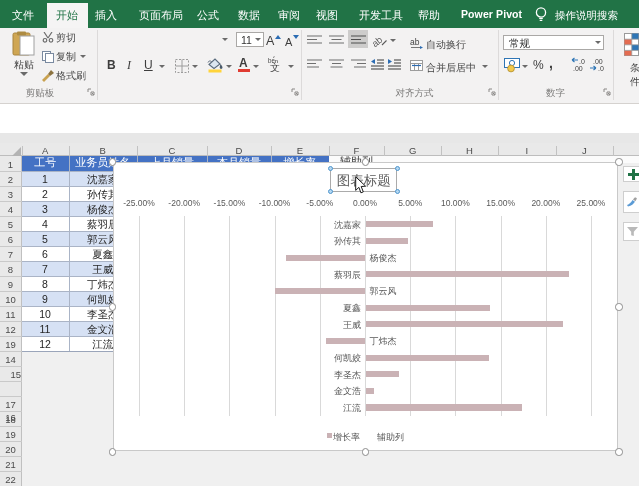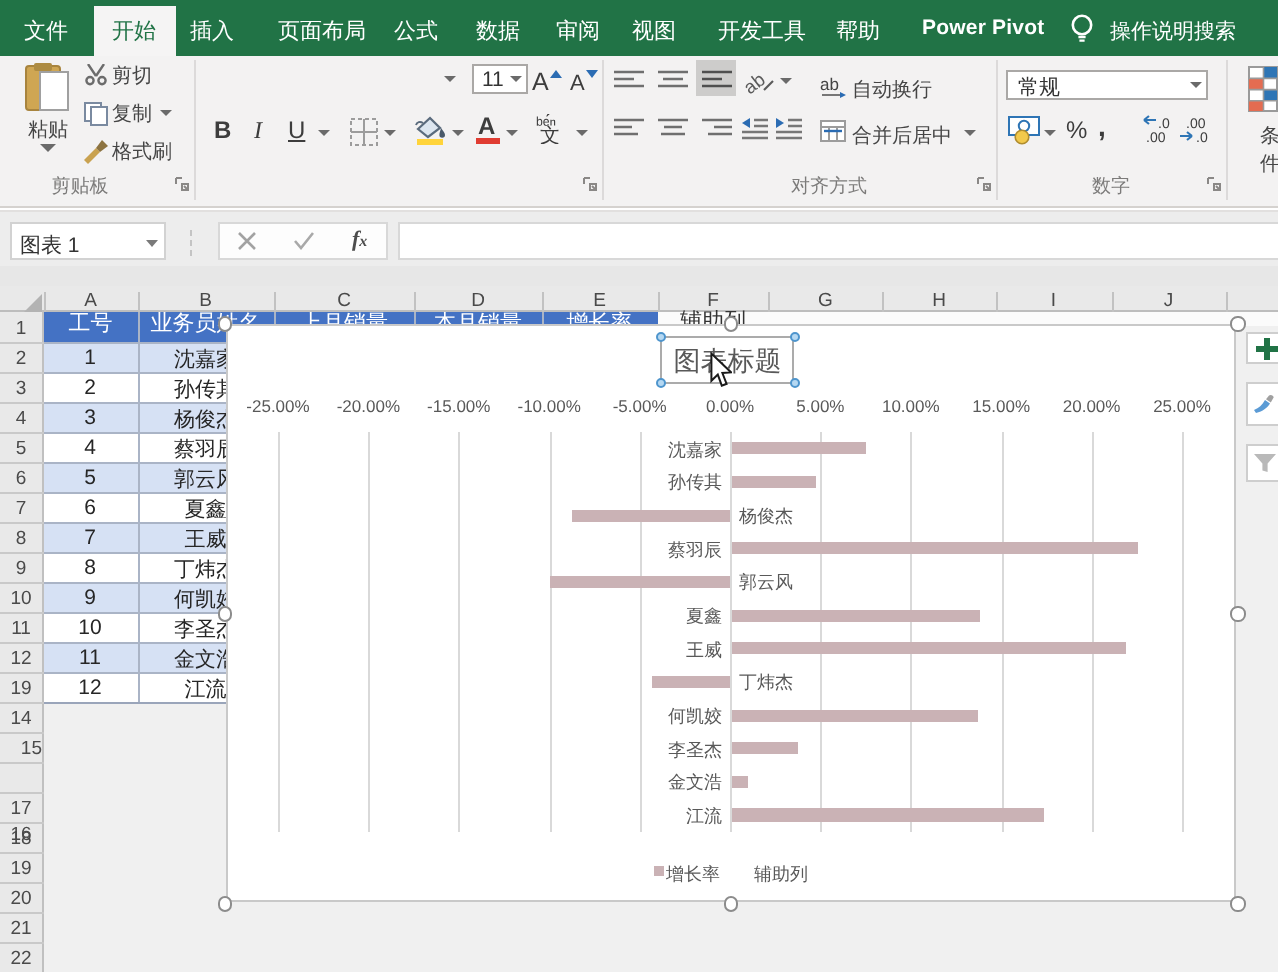--- a/index.html
+++ b/index.html
@@ -215,39 +215,20 @@
       <rect x="0.5" y="0.5" width="14" height="22" fill="#fff" stroke="#9a9a9a"></rect>
       <rect x="7.75" y="0.5" width="6.75" height="5.7" fill="#2e75b5"></rect>
       <rect x="0.5" y="6.2" width="7.25" height="5.6" fill="#e46c51"></rect>
       <rect x="7.75" y="11.8" width="6.75" height="5.6" fill="#2e75b5"></rect>
       <rect x="0.5" y="17.4" width="7.25" height="5.1" fill="#e46c51"></rect>
       <path d="M0.5 6.2h14M0.5 11.8h14M0.5 17.4h14M7.75 0.5v22" stroke="#9a9a9a" stroke-width="0.8"></path>
     </svg>
     <span class="abs" style="left:630px;top:33px;font-size:10px;color:#454545;">条件</span>
   </div>
 
-  <div class="abs" id="fbar" style="left:0;top:105px;width:639px;height:28px;background:#ededed;border-top:1px solid #e2e0df;">
-    <div class="abs" style="left:4.7px;top:5px;width:78.6px;height:19px;background:#fff;border:1px solid #d2d2d2;"></div>
-    <span class="abs" style="left:10px;top:9.5px;font-size:10.5px;color:#333;">图表 1</span>
-    <svg class="abs" style="left:72.5px;top:13.5px;" width="6" height="4">
-        <path d="M0 0l3 3.5L6 0z" fill="#7a7a7a"></path>
-      </svg>
-    <div class="abs" style="left:94.5px;top:9px;width:1.5px;height:3px;background:#c4c4c4;"></div>
-    <div class="abs" style="left:94.5px;top:14px;width:1.5px;height:3px;background:#c4c4c4;"></div>
-    <div class="abs" style="left:94.5px;top:19px;width:1.5px;height:3px;background:#c4c4c4;"></div>
-    <div class="abs" style="left:109.4px;top:5px;width:84.5px;height:19px;background:#fdfdfd;border:1px solid #d8d8d8;"></div>
-    <svg class="abs" style="left:119px;top:10px;" width="9" height="9">
-        <path d="M0.5 0.5l8 8M8.5 0.5l-8 8" stroke="#a2a2a2" stroke-width="1.3"></path>
-      </svg>
-    <svg class="abs" style="left:147px;top:10px;" width="10" height="9">
-        <path d="M0.5 4.5L3.5 8 9.5 0.5" stroke="#a9a9a9" stroke-width="1.3" fill="none"></path>
-      </svg>
-    <span class="abs" style="left:176px;top:8px;font-size:11px;font-style:italic;font-family:'Liberation Serif',serif;color:#4d4d4d;font-weight:bold;">f<span style="font-size:8px;">x</span></span>
-    <div class="abs" style="left:198.6px;top:5px;width:441px;height:19px;background:#fff;border:1px solid #d8d8d8;border-right:none;"></div>
-  </div>
 
   <div class="abs" style="left:0;top:133px;width:639px;height:10px;background:#e7e7e7;"></div>
   <div class="abs" style="left:0;top:143px;width:639px;height:13px;background:#e9e9e9;border-bottom:1px solid #bdbdbd;"></div>
   <div class="abs" style="left:22.0px;top:144.5px;width:46.5px;text-align:center;font-size:9.5px;color:#4a4a4a;">A</div>
   <div class="abs" style="left:68.5px;top:144.5px;width:68.5px;text-align:center;font-size:9.5px;color:#4a4a4a;">B</div>
   <div class="abs" style="left:137.0px;top:144.5px;width:70.0px;text-align:center;font-size:9.5px;color:#4a4a4a;">C</div>
   <div class="abs" style="left:207.0px;top:144.5px;width:64.0px;text-align:center;font-size:9.5px;color:#4a4a4a;">D</div>
   <div class="abs" style="left:271.0px;top:144.5px;width:57.6px;text-align:center;font-size:9.5px;color:#4a4a4a;">E</div>
   <div class="abs" style="left:328.6px;top:144.5px;width:55.8px;text-align:center;font-size:9.5px;color:#4a4a4a;">F</div>
   <div class="abs" style="left:384.4px;top:144.5px;width:56.6px;text-align:center;font-size:9.5px;color:#4a4a4a;">G</div>

